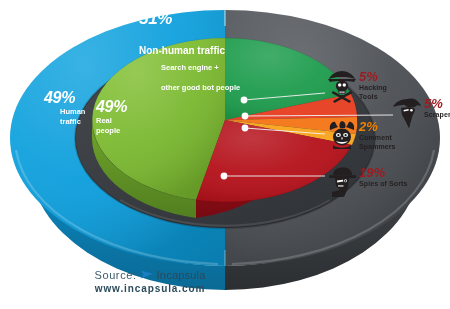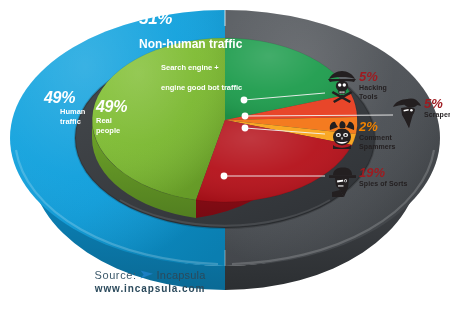--- a/index.html
+++ b/index.html
@@ -15,21 +15,21 @@
   
   .lbl { position:absolute; color:#ffffff; }
   .lbl .pct {
     font-style:italic; font-weight:bold; letter-spacing:-0.3px;
     display:block; line-height:1.0;
   }
   .lbl .sub { display:block; font-weight:bold; line-height:1.12; }
 
   #lbl-nonhuman { left:139px; top:10px; }
   #lbl-nonhuman .pct { font-size:17px; }
-  #lbl-nonhuman .sub { font-size:12px; margin-top:11px; }
+  #lbl-nonhuman .sub { font-size:10px; margin-top:18px; }
 
   #lbl-goodbot { left:161px; top:52px; }
   #lbl-goodbot .pct { font-size:16px; }
   #lbl-goodbot .sub { font-size:7.5px; margin-top:12px; }
 
   #lbl-human { left:44px; top:90px; text-align:left; }
   #lbl-human .pct { font-size:16px; }
   #lbl-human .sub { font-size:7.5px; margin-top:2px;padding-left:16px; }
 
   #lbl-real { left:96px; top:99px; }
@@ -204,21 +204,21 @@
     </g>
   </svg>
 
   <div class="lbl" id="lbl-nonhuman">
     <span class="pct">51%</span>
     <span class="sub">Non-human traffic</span>
   </div>
 
   <div class="lbl" id="lbl-goodbot">
     <span class="sub">Search engine +</span>
-    <span class="sub">engine good bot traffic</span>
+    <span class="sub">other good bot people</span>
   </div>
 
   <div class="lbl" id="lbl-human">
     <span class="pct">49%</span>
     <span class="sub">Human</span>
     <span class="sub">traffic</span>
   </div>
 
   <div class="lbl" id="lbl-real">
     <span class="pct">49%</span>

